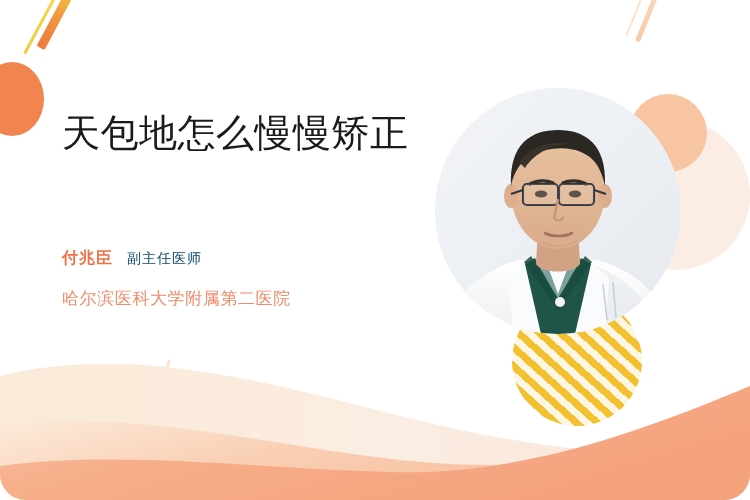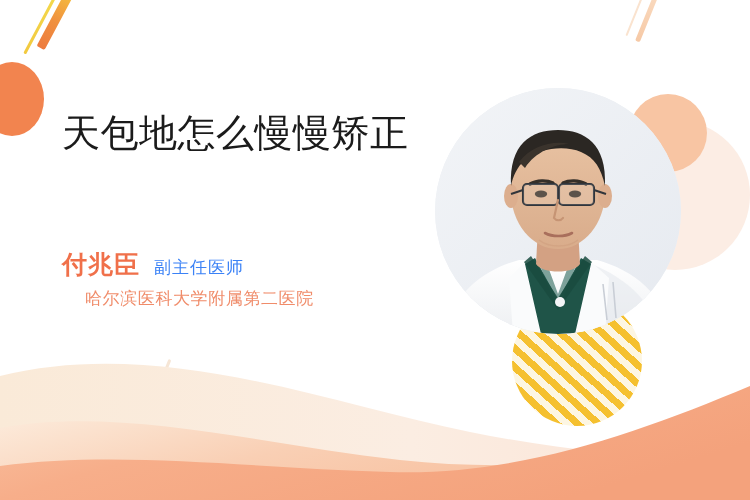--- a/index.html
+++ b/index.html
@@ -7,20 +7,21 @@
     width:750px;height:500px;
     background:#ffffff;
     font-family:"Liberation Sans","DejaVu Sans",sans-serif;
     overflow:hidden;
   }
   .card{
     position:relative;
     width:750px;height:500px;
     overflow:hidden;
     background:#ffffff;
+    border-radius:26px;
   }
 
   
   .deco{position:absolute;inset:0;overflow:hidden;pointer-events:none;}
 
   .circle-orange{
     position:absolute;
     left:-20px;top:62px;
     width:64px;height:74px;
     background:#F2844F;
@@ -122,43 +123,43 @@
   }
   .doctor-line{
     position:absolute;
     left:62px;top:248px;
     display:flex;
     align-items:baseline;
     gap:14px;
     white-space:nowrap;
   }
   .doctor-name{
-    font-size:25px;
+    font-size:16px;
     font-weight:700;
     color:#F0704A;
     letter-spacing:1px;
     font-family:"DejaVu Sans","Liberation Sans",sans-serif;
   }
   .doctor-rank{
-    font-size:17px;
+    font-size:14px;
     font-weight:400;
-    color:#3b82f6;
+    color:#0c4a6e;
     letter-spacing:1px;
     font-family:Liberation Sans, sans-serif;
   }
   .affil{
     position:absolute;
     left:62px;top:285px;
     font-size:17px;
     line-height:1.55;
     color:#F08C6A;
     letter-spacing:0.6px;
     font-family:"DejaVu Sans","Liberation Sans",sans-serif;
   }
-  .affil div{white-space:nowrap;margin-left:23px;}
+  .affil div{white-space:nowrap;}
 </style>
 </head>
 <body>
 
 <div class="card">
 
   <div class="deco">
 
     <div class="circle-orange"></div>
 

